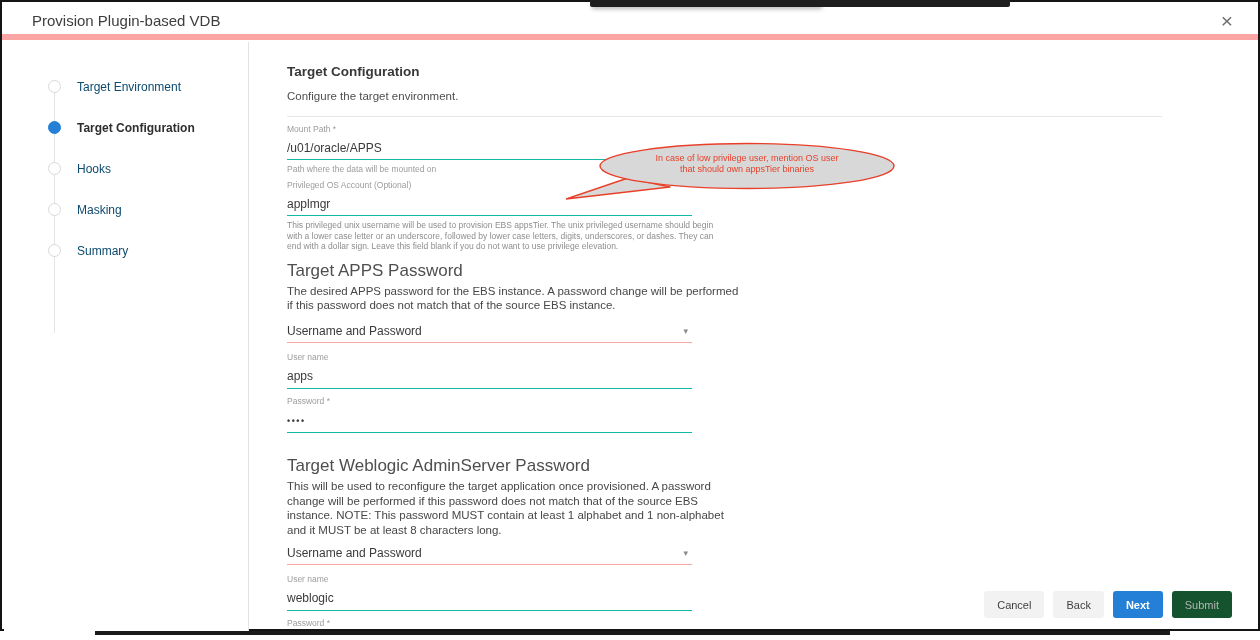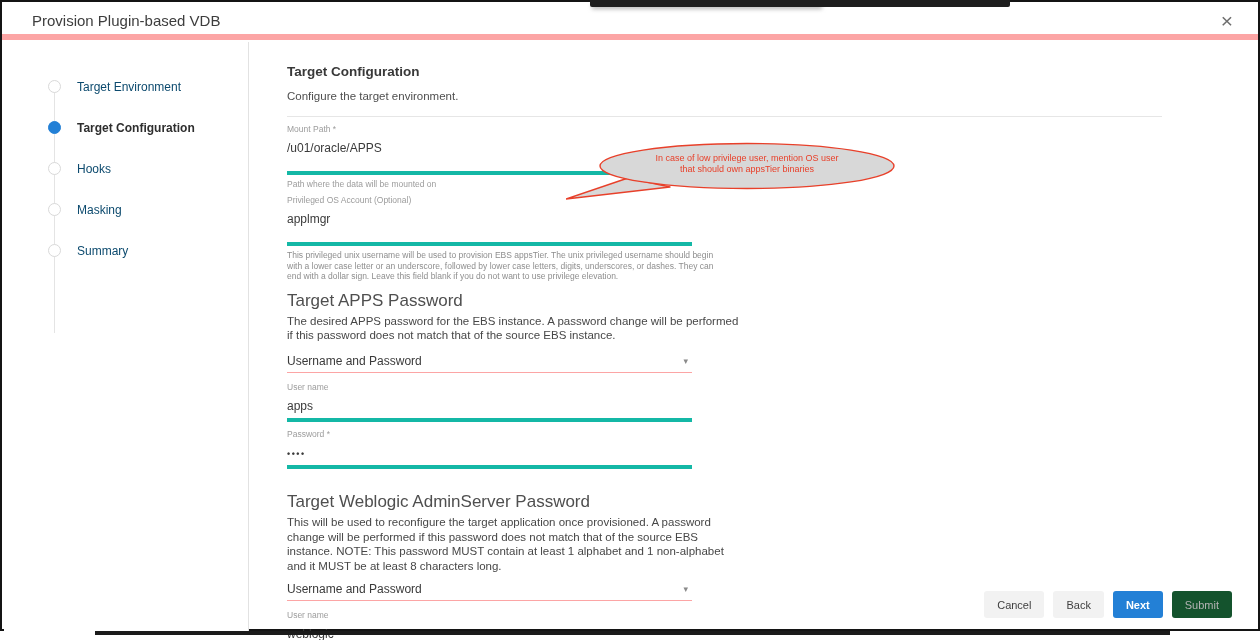--- a/index.html
+++ b/index.html
@@ -41,21 +41,21 @@
   .step.active .step-label { font-weight: bold; color: #2e2e2e; }
 
   
   .content { position: absolute; left: 285px; top: 38px; width: 875px; }
   .page-heading { margin-top: 24px; font-size: 13.5px; font-weight: bold; color: #383838; line-height: 16px; }
   .page-sub { margin-top: 9px; font-size: 11.5px; color: #4f4f4f; line-height: 14px; }
   .divider { margin-top: 13px; width: 875px; height: 1px; background: #e6e6e6; }
 
   .field { width: 405px; }
   .field-label { margin-top: 7px; font-size: 8.5px; color: #9c9c9c; line-height: 10px; }
-  .field-input-wrap { border-bottom: 4px solid #14b8a6; padding: 3px 0 15px 0; margin-top: 1px; text-decoration: underline; }
+  .field-input-wrap { border-bottom: 1px solid #14b8a6; padding: 3px 0 3px 0; margin-top: 1px; text-decoration: underline; }
   .field-input-wrap input { width: 100%; border: none; outline: none; background: transparent;
     font-family: "Liberation Sans", "DejaVu Sans", sans-serif; font-size: 12px; color: #3a3a3a; height: 15px; }
   .field-input-wrap input.pw { font-size: 9px; letter-spacing: 1.5px; font-weight: bold; }
   .field-helper { margin-top: 4px; font-size: 8.5px; color: #9c9c9c; line-height: 10px; }
   .field-helper.long { width: 440px; line-height: 10.5px; color: #8e8e8e; }
 
   .section-heading { margin-top: 8px; font-size: 17px; font-weight: 400; color: #4f4f4f; line-height: 21px; }
   .section-heading.spaced { margin-top: 22px; }
   .section-desc { margin-top: 3px; width: 455px; font-size: 11.5px; color: #474747; line-height: 14.5px; }
 

